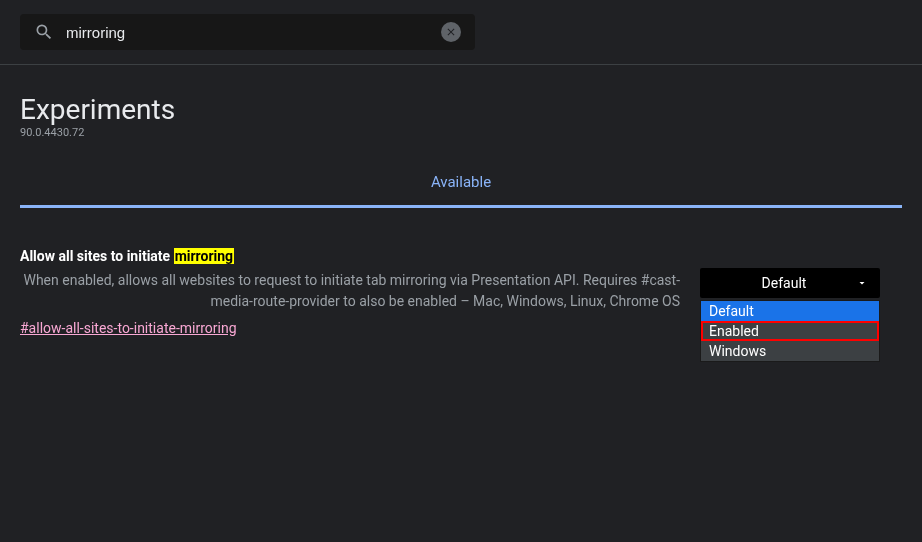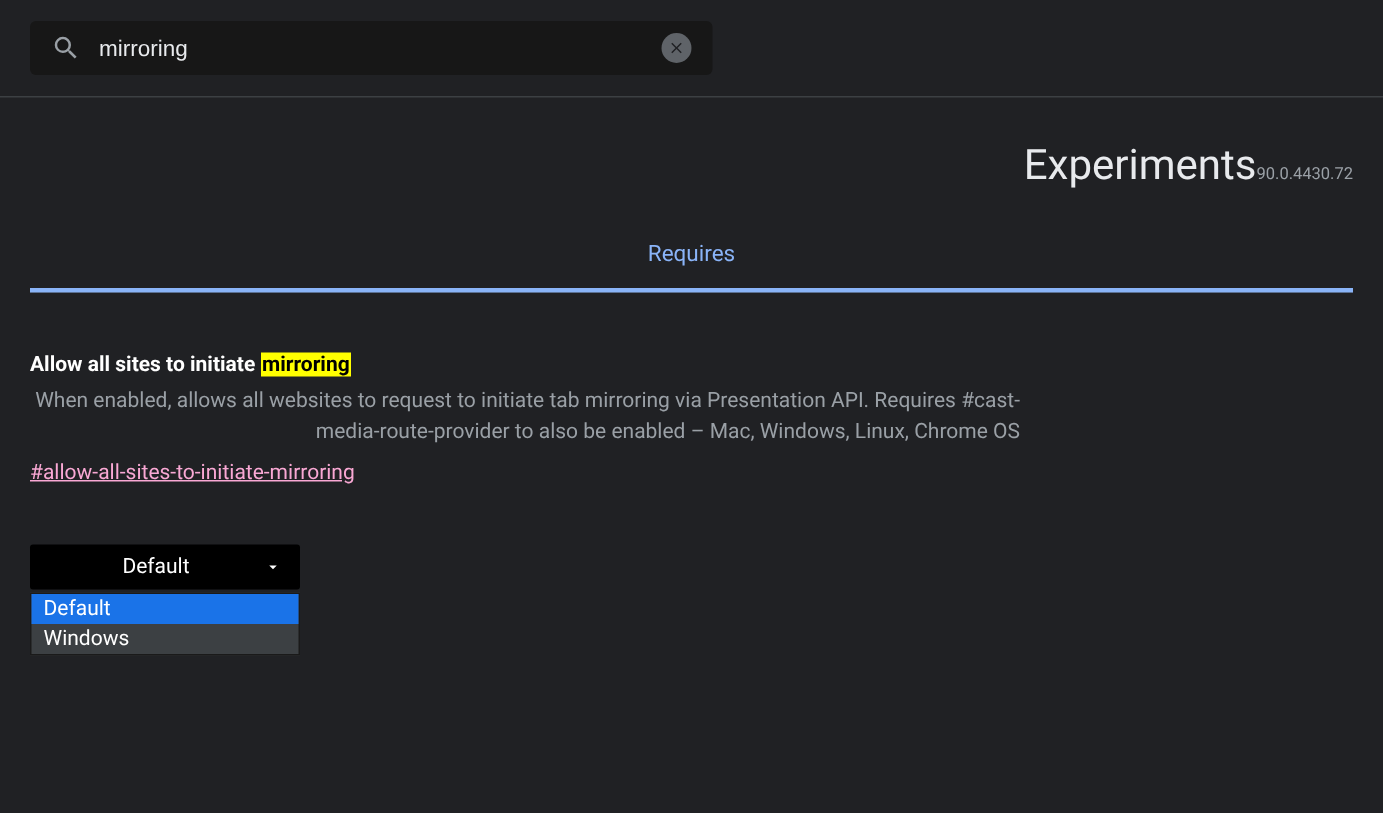--- a/index.html
+++ b/index.html
@@ -68,22 +68,23 @@
       border: 1px solid #5f6368;
       color: #8ab4f8;
       padding: 8px 16px;
       border-radius: 4px;
       font-size: 14px;
       cursor: pointer;
     }
     .header-row {
       display: flex;
       align-items: baseline;
-      justify-content: flex-end;
+      justify-content: space-between;
       padding: 28px 20px 20px 20px;
+      flex-direction: column;
     }
     .page-title {
       font-size: 28px;
       font-weight: 400;
       color: #e8eaed;
     }
     .version {
       color: #9aa0a6;
       font-size: 11px;
     }
@@ -103,21 +104,20 @@
       margin-bottom: -1px;
     }
     .tab.active {
       color: #8ab4f8;
       border-bottom: 3px solid #8ab4f8;
     }
     .flag-entry {
       padding: 40px 20px 20px 20px;
       display: flex;
       gap: 20px;
-      flex-direction: column;
     }
     .flag-left {
       flex: 1;
       max-width: 660px;
     }
     .flag-title {
       font-size: 14px;
       font-weight: 700;
       color: #ffffff;
       margin-bottom: 6px;
@@ -204,36 +204,37 @@
   </div>
   <div class="spacer"></div>
 </div>
 
 <div class="header-row">
   <h1 class="page-title">Experiments</h1>
   <span class="version">90.0.4430.72</span>
 </div>
 
 <div class="tabs">
-  <div class="tab active">Requires</div>
+  <div class="tab active">Available</div>
 </div>
 
 <div class="flag-entry">
   <div class="flag-left">
     <div class="flag-title">
       <span>Allow all sites to initiate </span><span class="highlight">mirroring</span>
     </div>
     <div class="flag-desc">When enabled, allows all websites to request to initiate tab mirroring via Presentation API. Requires #cast-media-route-provider to also be enabled – Mac, Windows, Linux, Chrome OS</div>
     <a class="flag-hash">#allow-all-sites-to-initiate-mirroring</a>
   </div>
   <div class="flag-right">
     <div class="select-display">
       <span class="select-label">Default</span>
       <svg class="chevron" viewBox="0 0 24 24">
         <path d="M7 10l5 5 5-5z"></path>
       </svg>
     </div>
     <div class="dropdown-list">
       <div class="dropdown-option selected">Default</div>
+      <div class="dropdown-option highlighted">Enabled</div>
       <div class="dropdown-option">Windows</div>
     </div>
   </div>
 </div>
 
 </body></html>

